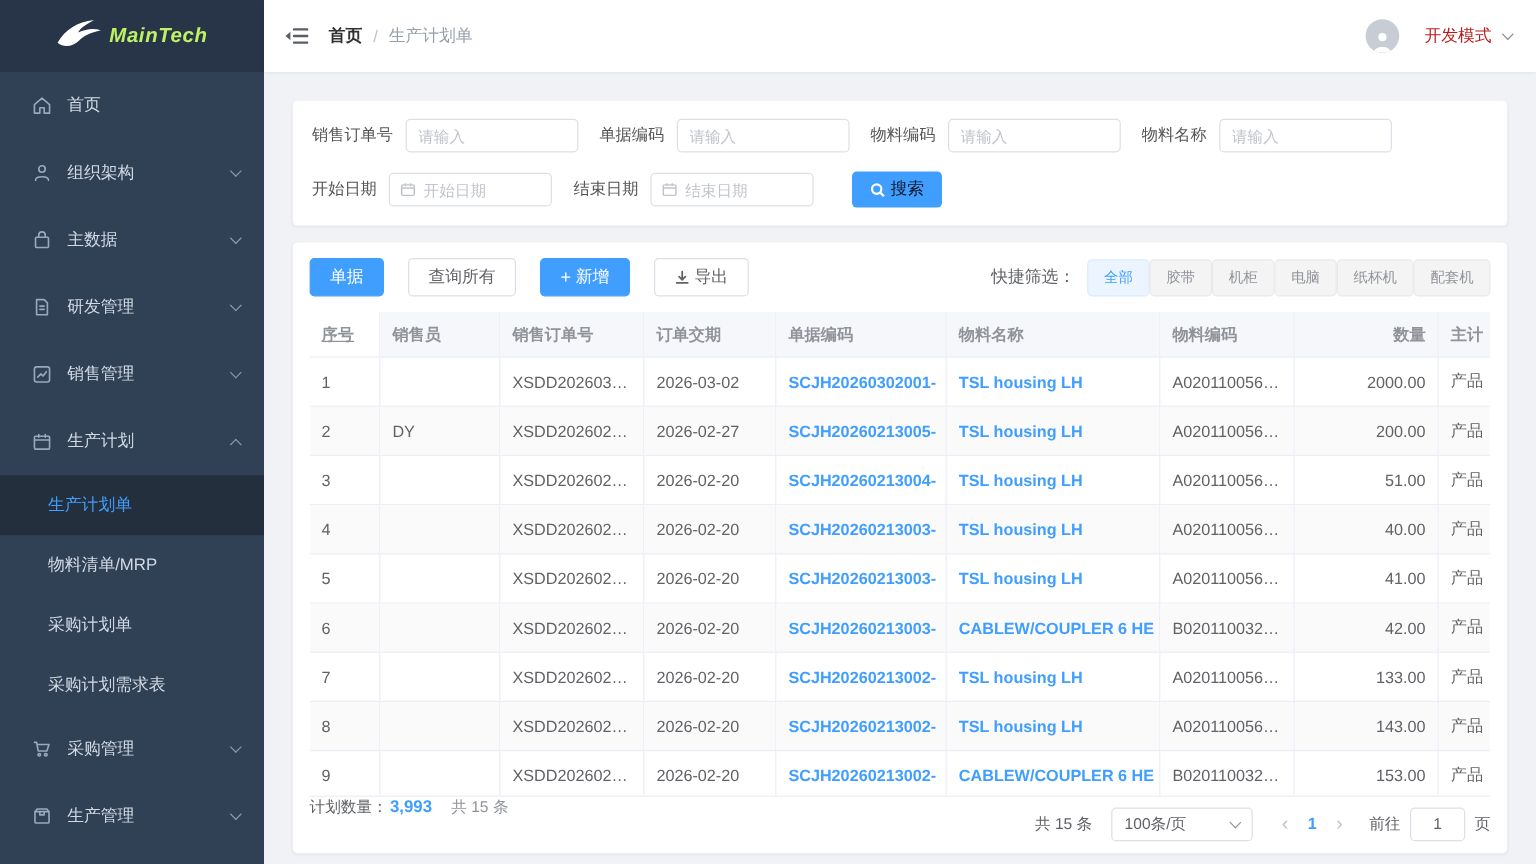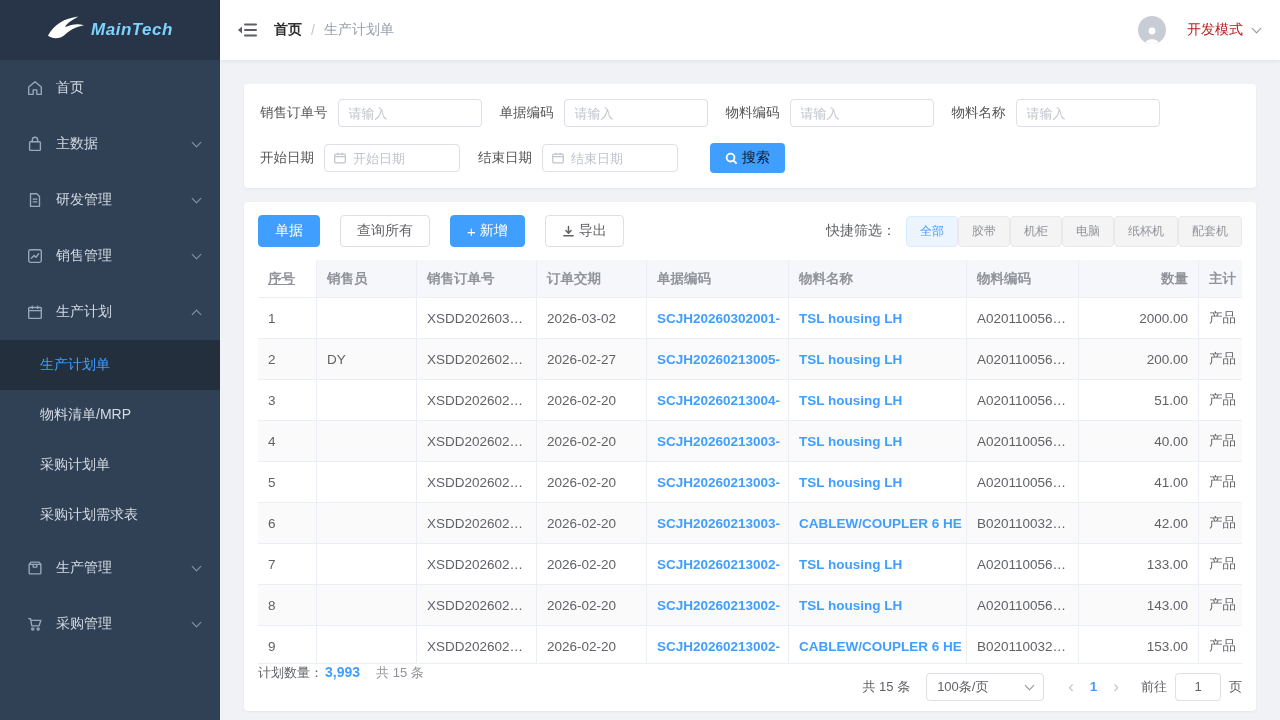--- a/index.html
+++ b/index.html
@@ -2,21 +2,21 @@
 <html><head>
 <meta charset="utf-8">
 <style>
   * { margin:0; padding:0; box-sizing:border-box; }
   html,body { width:1280px; height:720px; overflow:hidden; }
   body { font-family:"Liberation Sans","DejaVu Sans",sans-serif; background:#f0f2f5; display:flex; color:#606266; }
 
   
   .sidebar { width:220px; height:720px; background:#304156; flex-shrink:0; display:flex; flex-direction:column; }
   .logo-area { height:60px; background:#283548; display:flex; align-items:center; justify-content:center; gap:6px; }
-  .logo-text { color:#7dd3fc; font-weight:bold; font-style:italic; font-size:17px; letter-spacing:.5px; }
+  .logo-text { color:#bef264; font-weight:bold; font-style:italic; font-size:17px; letter-spacing:.5px; }
   .menu { flex:1; overflow:hidden; }
   .menu-item { height:56px; display:flex; align-items:center; padding:0 20px 0 26px; color:#d3dae4; font-size:14px; cursor:pointer; }
   .menu-item .mi-icon { width:18px; height:18px; margin-right:12px; flex-shrink:0; }
   .mi-icon svg { width:18px; height:18px; stroke:#9aa8bc; fill:none; stroke-width:1.5; stroke-linecap:round; stroke-linejoin:round; }
   .chev { width:7px; height:7px; border-right:1.5px solid #8a97ab; border-bottom:1.5px solid #8a97ab; transform:rotate(45deg); margin-left:auto; margin-top:-3px; }
   .chev.up { transform:rotate(-135deg); margin-top:4px; }
   .submenu-item { height:50px; display:flex; align-items:center; padding-left:40px; font-size:14px; color:#d3dae4; cursor:pointer; }
   .submenu-item.active { background:#242f3e; color:#409EFF; }
 
   
@@ -102,20 +102,28 @@
   </div>
   <nav class="menu">
     <div class="menu-item">
       <span class="mi-icon"><svg viewBox="0 0 20 20">
             <path d="M3 9 L10 3 L17 9 V17 H12 V12 H8 V17 H3 Z"></path>
           </svg></span>
       <span>首页</span>
     </div>
     <div class="menu-item">
       <span class="mi-icon"><svg viewBox="0 0 20 20">
+            <circle cx="10" cy="6.5" r="3"></circle>
+            <path d="M4 17 C4 12.5 16 12.5 16 17"></path>
+          </svg></span>
+      <span>组织架构</span>
+      <span class="chev"></span>
+    </div>
+    <div class="menu-item">
+      <span class="mi-icon"><svg viewBox="0 0 20 20">
             <rect x="4" y="7.5" width="12" height="9.5" rx="1"></rect>
             <path d="M7 7.5 V5.5 a3 3 0 0 1 6 0 V7.5"></path>
           </svg></span>
       <span>主数据</span>
       <span class="chev"></span>
     </div>
     <div class="menu-item">
       <span class="mi-icon"><svg viewBox="0 0 20 20">
             <path d="M5 3 H12 L15 6 V17 H5 Z"></path>
             <path d="M8 9 H12 M8 12 H12"></path>
@@ -141,33 +149,33 @@
     </div>
     <div class="submenu">
 
     <div class="submenu-item active">生产计划单</div>
         <div class="submenu-item">物料清单/MRP</div>
         <div class="submenu-item">采购计划单</div>
         <div class="submenu-item">采购计划需求表</div>
       </div>
     <div class="menu-item">
       <span class="mi-icon"><svg viewBox="0 0 20 20">
-            <rect x="3.5" y="6" width="13" height="10.5" rx="1"></rect>
-            <path d="M3.5 6 L5.5 3.5 H14.5 L16.5 6 M8 6 V9 H12 V6"></path>
-          </svg></span>
-      <span>生产管理</span>
-      <span class="chev"></span>
-    </div>
-    <div class="menu-item">
-      <span class="mi-icon"><svg viewBox="0 0 20 20">
             <path d="M3 4 H5 L6.5 12 H14.5 L16.5 6 H5.5"></path>
             <circle cx="7.5" cy="15.5" r="1.2"></circle>
             <circle cx="13.5" cy="15.5" r="1.2"></circle>
           </svg></span>
       <span>采购管理</span>
+      <span class="chev"></span>
+    </div>
+    <div class="menu-item">
+      <span class="mi-icon"><svg viewBox="0 0 20 20">
+            <rect x="3.5" y="6" width="13" height="10.5" rx="1"></rect>
+            <path d="M3.5 6 L5.5 3.5 H14.5 L16.5 6 M8 6 V9 H12 V6"></path>
+          </svg></span>
+      <span>生产管理</span>
       <span class="chev"></span>
     </div>
   </nav>
 </aside>
 
 <div class="main">
 
   <header class="topbar">
     <span class="fold-btn">
       <svg viewBox="0 0 22 22">

